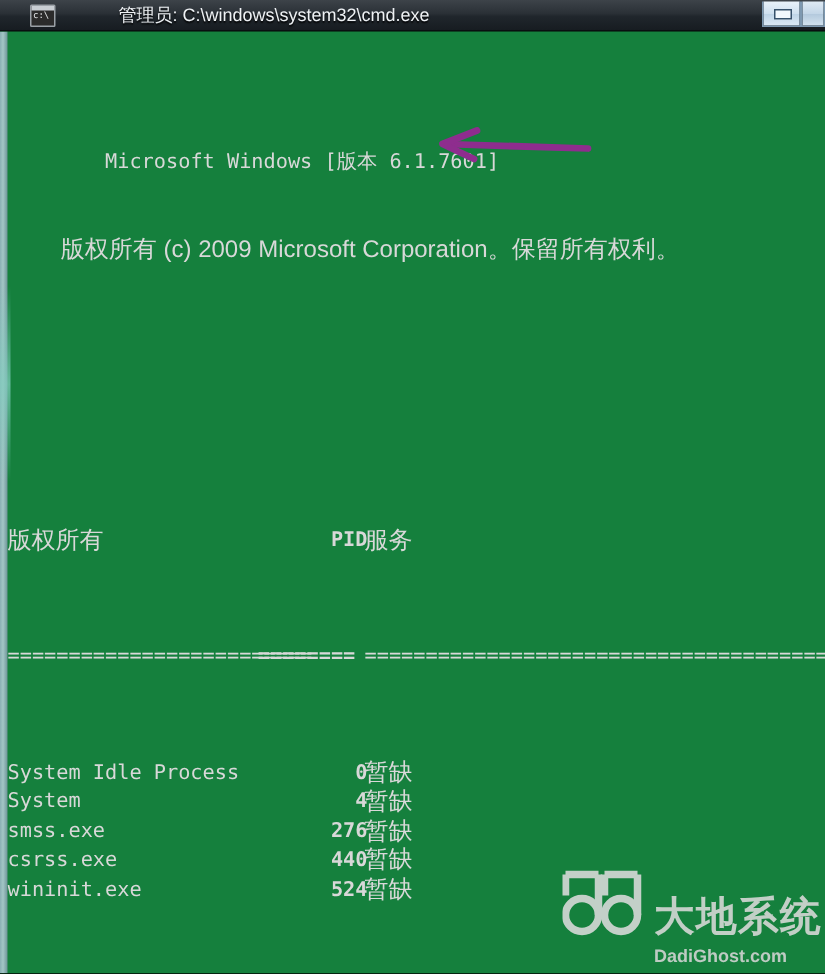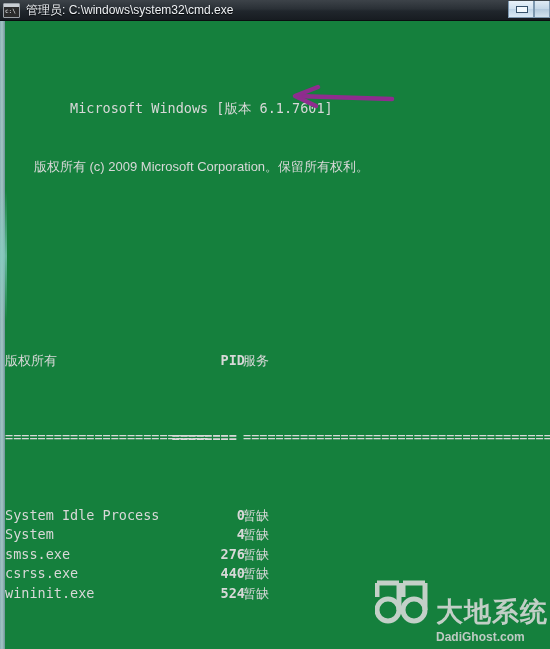--- a/index.html
+++ b/index.html
@@ -24,23 +24,24 @@
     background: linear-gradient(to bottom, #3d4349 0%, #2a3036 45%, #20262c 55%, #171c21 100%);
     border-bottom: 1px solid #0a0d10;
     display: flex;
     align-items: center;
     box-sizing: border-box;
     overflow: hidden;
   }
   #titlebar-left {
     display: flex;
     align-items: center;
-    padding-left: 3px;
+    padding-left: 20px;
     flex: 1 1 auto;
     min-width: 0;
+    gap: 36px;
   }
   .tb-icon {
     width: 15px; height: 13px;
     background: #2b2b2b;
     border: 1px solid #9aa0a6;
     border-radius: 1px;
     position: relative;
     flex: 0 0 auto;
     margin-right: 6px;
   }
@@ -131,21 +132,21 @@
     font-size: 13.5px;
     line-height: 19.4px;
     white-space: pre;
     overflow: hidden;
   }
   .line {
     height: 19.4px;
     position: relative;
     white-space: pre;
   }
-  .cn { font-family: Liberation Sans, sans-serif; font-size: 13px; }
+  .cn { font-family: Liberation Sans, sans-serif; font-size: 16px; }
 
   .row { position: relative; height: 19.4px; }
   .row .name {
     position: absolute;
     left: 0; top: 0;
     white-space: pre;
   }
   .row .pid {
     position: absolute;
     left: 140px; top: 0;

